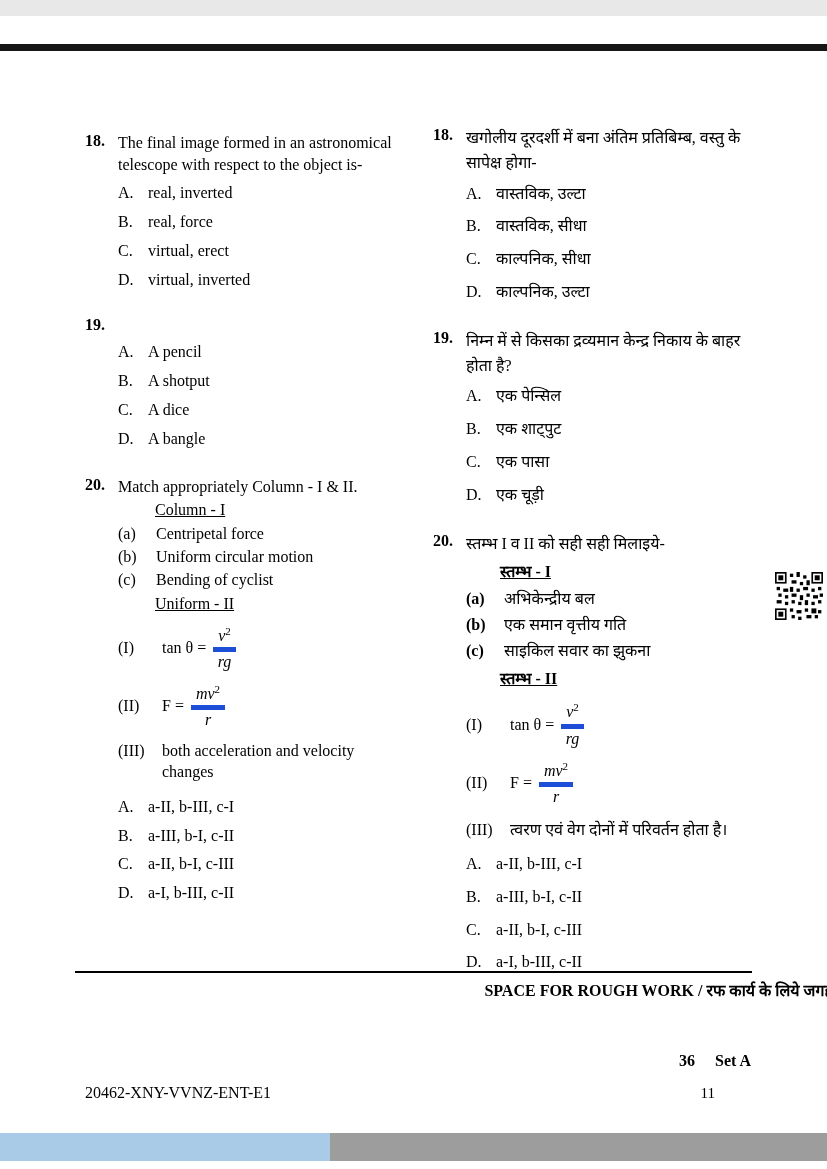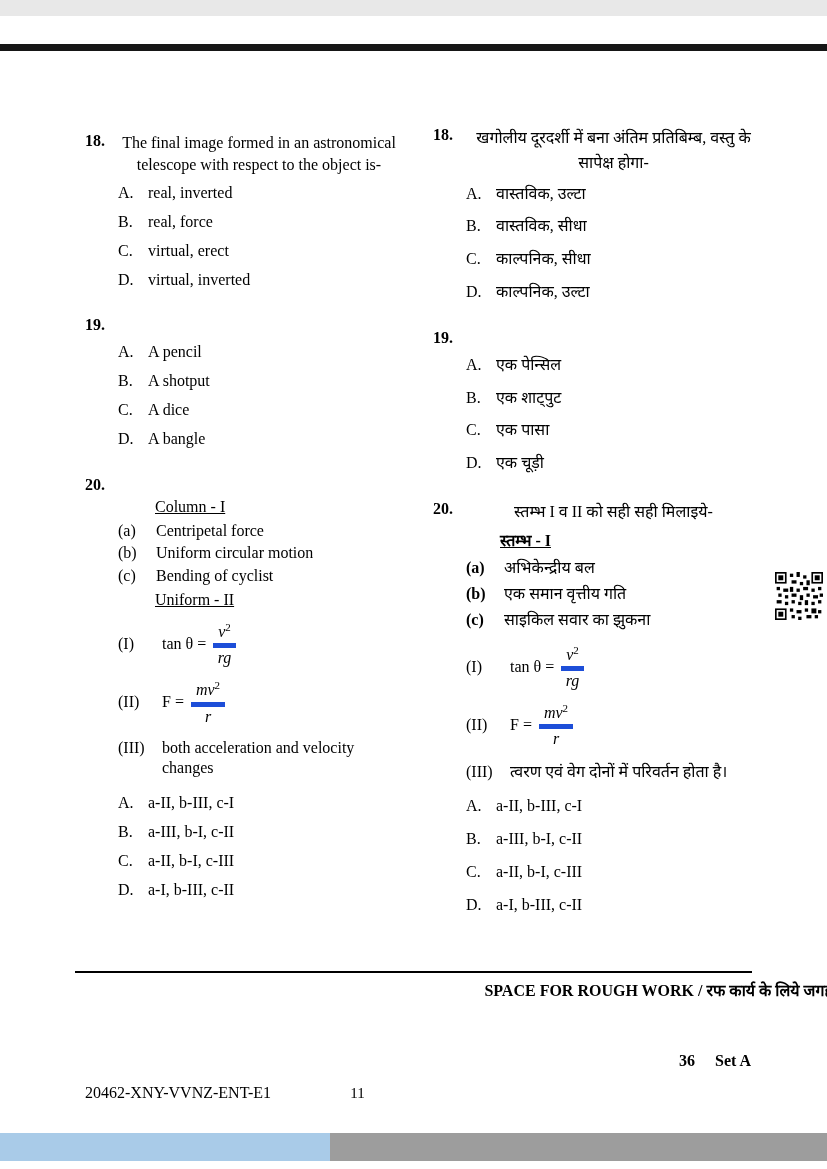--- a/index.html
+++ b/index.html
@@ -20,21 +20,21 @@
     width: 827px; height: 7px;
     background: #161616;
   }
   .col { position: absolute; }
   .col-left  { left: 85px;  top: 116px; width: 315px; }
   .col-right { left: 433px; top: 110px; width: 328px; }
 
   .q { margin-bottom: 26px; }
   .q-head { display: flex; }
   .q-num { width: 33px; flex-shrink: 0; font-weight: bold; }
-  .q-text { flex: 1; line-height: 1.35; text-align: center; }
+  .q-text { flex: 1; line-height: 1.35; }
   .col-right .q-text { line-height: 1.55; }
 
   .opts { margin-top: 8px; }
   .opt { display: flex; margin: 0 0 8px 33px; line-height: 1.3; }
   .col-right .opt { margin-bottom: 12px; }
   .opt-label { width: 30px; flex-shrink: 0; }
 
   .col-heading { margin: 4px 0 5px 70px; text-decoration: underline; }
   .col-right .col-heading { font-weight: bold; margin-left: 67px; }
 
@@ -63,21 +63,21 @@
   }
   .rough {
     position: absolute;
     left: 10px; top: 963px;
     width: 823px;
     text-align: right;
     font-weight: bold;
     font-size: 16px;
   }
   .f-code { position: absolute; left: 85px;  top: 1068px; font-weight: normal; }
-  .f-page { position: absolute; left: 0; top: 1069px; width: 715px; text-align: center; font-size: 15px; }
+  .f-page { position: absolute; left: 0; top: 1069px; width: 715px; text-align: right; font-size: 15px; }
   .f-set  { position: absolute; right: 76px; top: 1036px; font-weight: bold; display: flex; gap: 20px; }
 
   .bars { position: absolute; left: 0; top: 1117px; width: 827px; height: 28px; display: flex; }
   .bar-blue { width: 330px; background: #a9cbe8; }
   .bar-gray { flex: 1; background: #9d9d9d; }
 
   .qr { position: absolute; left: 775px; top: 556px; width: 48px; height: 48px; }
 </style>
 </head>
 <body>
@@ -133,20 +133,21 @@
         <div class="opt">
           <span class="opt-label">D.</span>
           <span>A bangle</span>
         </div>
       </div>
     </section>
 
     <section class="q" style="margin-top:20px;">
       <div class="q-head">
         <span class="q-num">20.</span>
+        <span class="q-text">Match appropriately Column - I &amp; II.</span>
       </div>
       <div class="col-heading">Column - I</div>
       <div class="match-item">
         <span class="match-label">(a)</span>
         <span>Centripetal force</span>
       </div>
       <div class="match-item">
         <span class="match-label">(b)</span>
         <span>Uniform circular motion</span>
       </div>
@@ -222,20 +223,21 @@
         <div class="opt">
           <span class="opt-label">D.</span>
           <span>काल्पनिक, उल्टा</span>
         </div>
       </div>
     </section>
 
     <section class="q">
       <div class="q-head">
         <span class="q-num">19.</span>
+        <span class="q-text">निम्न में से किसका द्रव्यमान केन्द्र निकाय के बाहर होता है?</span>
       </div>
       <div class="opts">
         <div class="opt">
           <span class="opt-label">A.</span>
           <span>एक पेन्सिल</span>
         </div>
         <div class="opt">
           <span class="opt-label">B.</span>
           <span>एक शाट्पुट</span>
         </div>
@@ -261,20 +263,21 @@
         <span>अभिकेन्द्रीय बल</span>
       </div>
       <div class="match-item">
         <span class="match-label">(b)</span>
         <span>एक समान वृत्तीय गति</span>
       </div>
       <div class="match-item">
         <span class="match-label">(c)</span>
         <span>साइकिल सवार का झुकना</span>
       </div>
+      <div class="col-heading">स्तम्भ - II</div>
 
       <div class="formula-row">
         <span class="f-label">(I)</span>
         <span class="f-lhs">tan θ =</span>
         <span class="frac">
           <span class="num"><span class="mvar">ν</span><sup>2</sup></span>
           <span class="den mvar">rg</span>
         </span>
       </div>
       <div class="formula-row">

